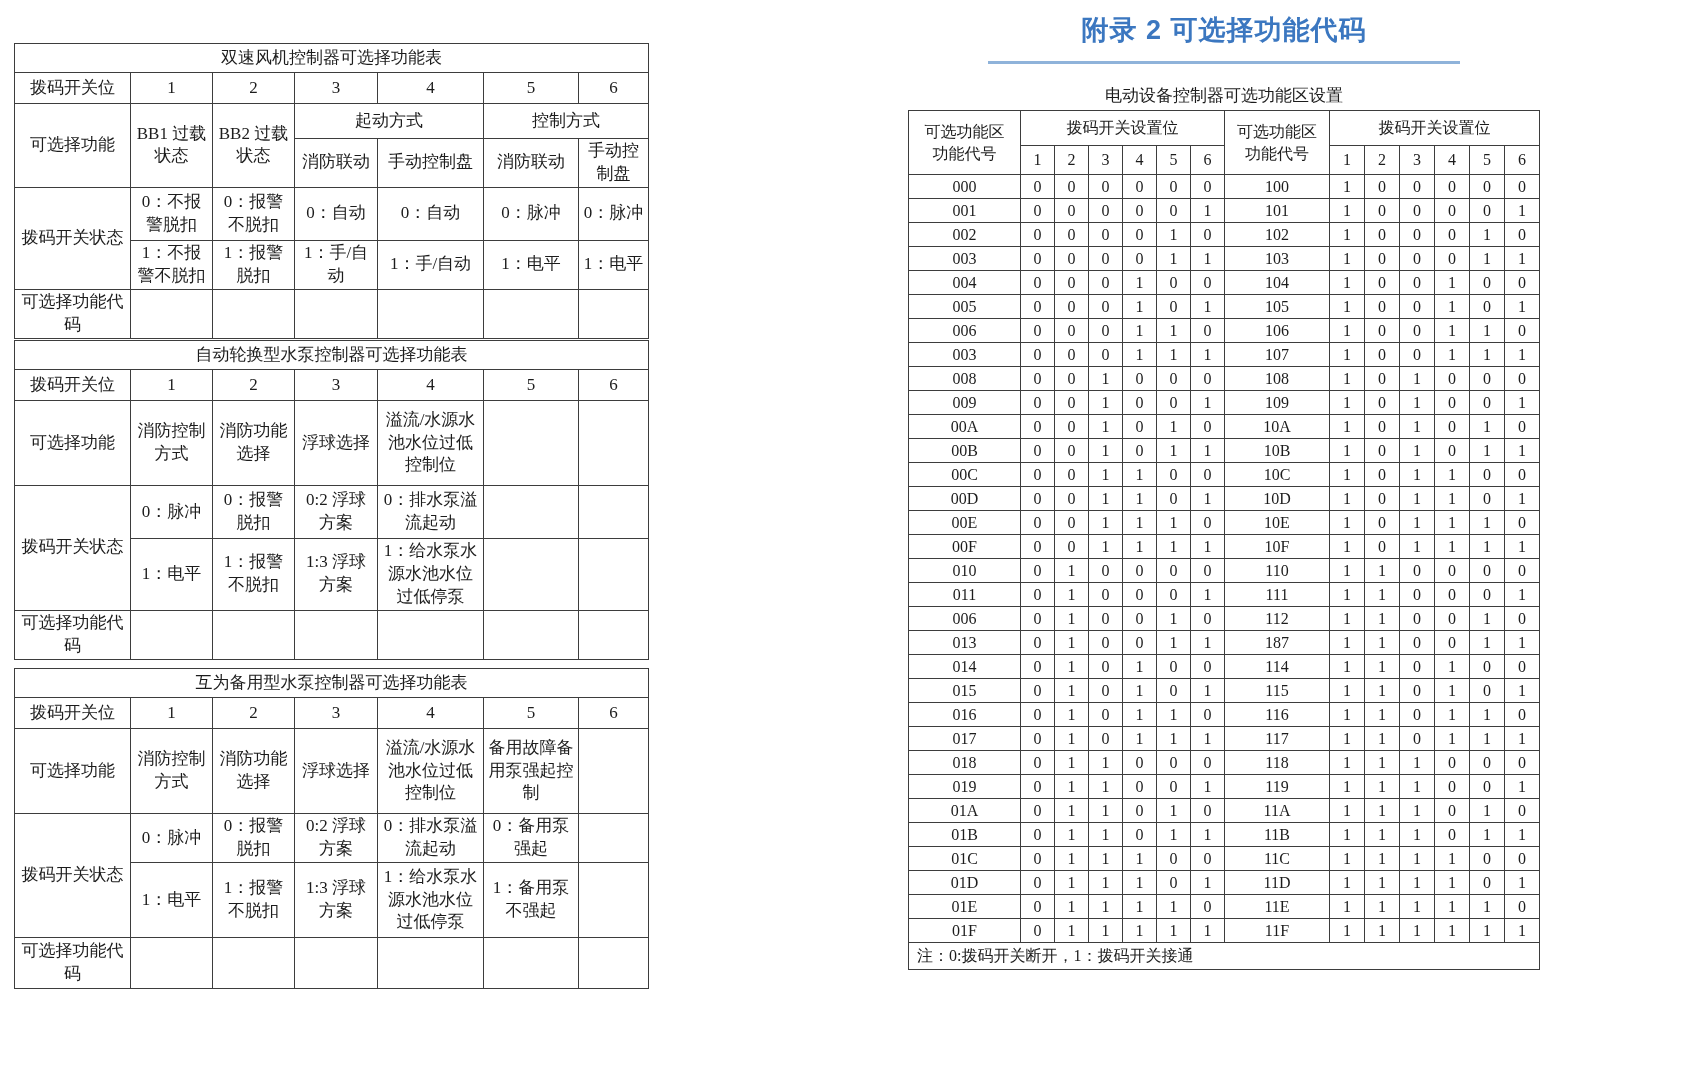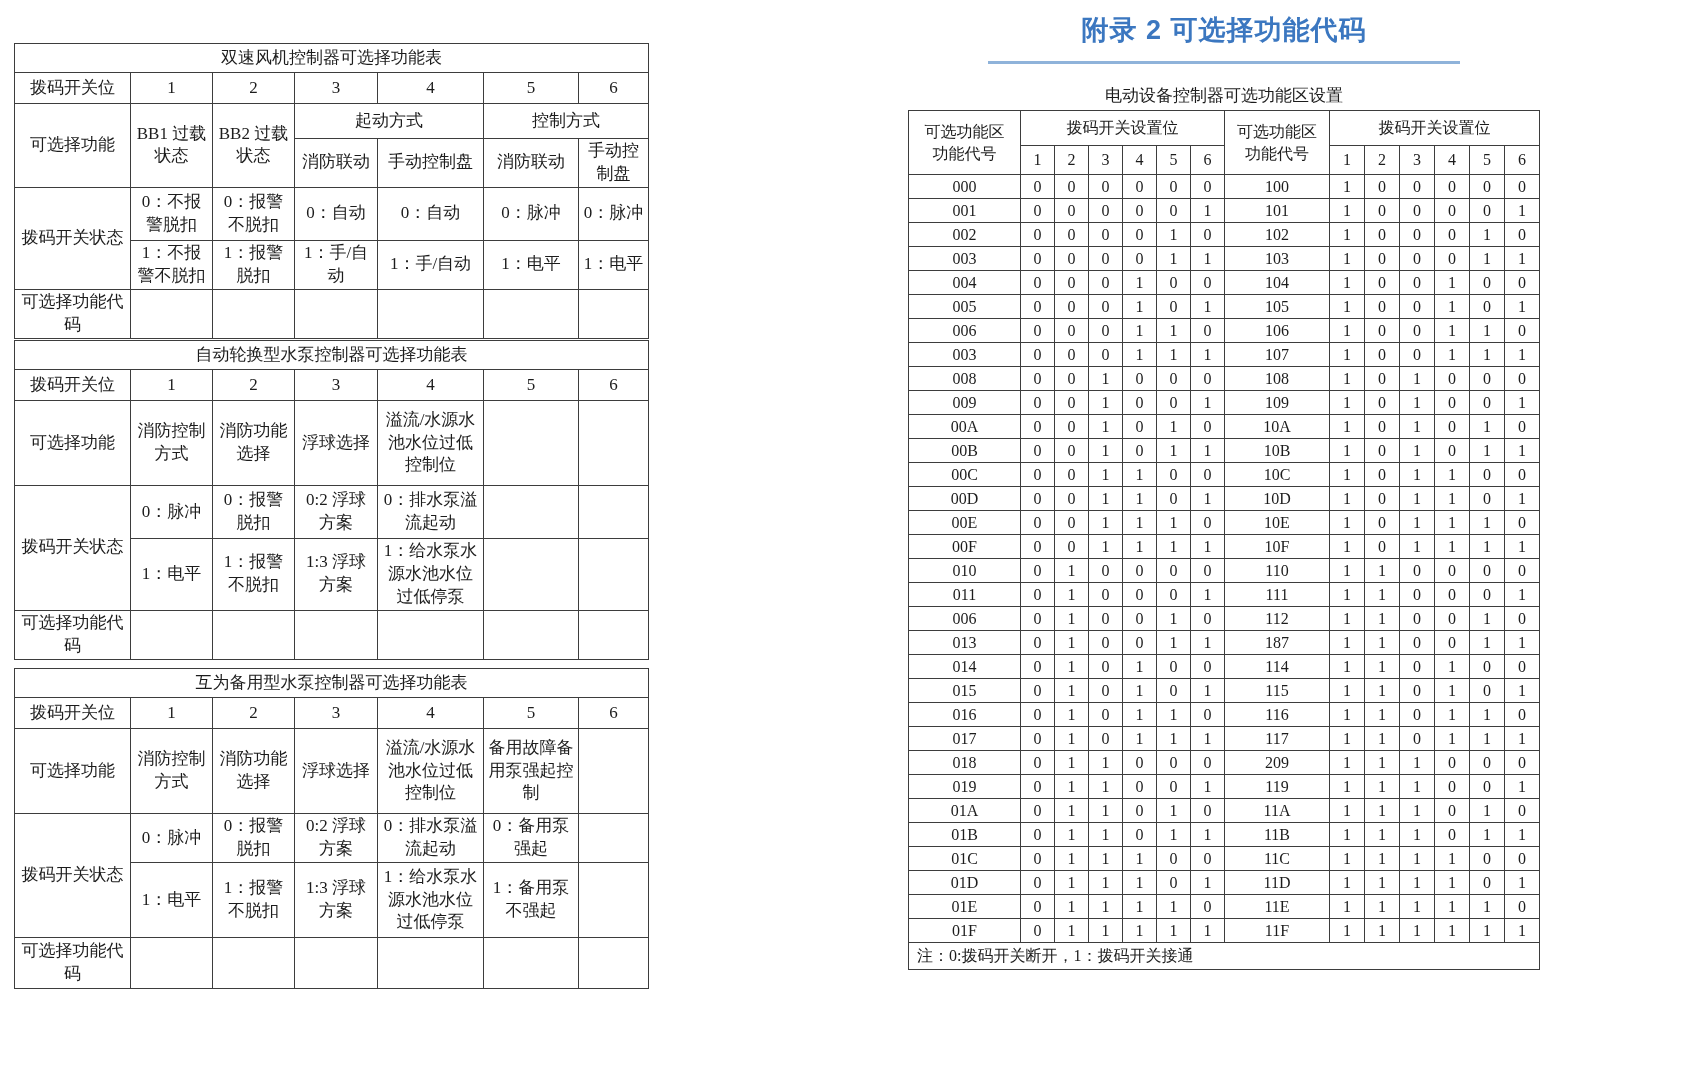--- a/index.html
+++ b/index.html
@@ -664,21 +664,21 @@
         <td>1</td>
       </tr>
       <tr>
         <td>018</td>
         <td>0</td>
         <td>1</td>
         <td>1</td>
         <td>0</td>
         <td>0</td>
         <td>0</td>
-        <td>209</td>
+        <td>118</td>
         <td>1</td>
         <td>1</td>
         <td>1</td>
         <td>0</td>
         <td>0</td>
         <td>0</td>
       </tr>
       <tr>
         <td>019</td>
         <td>0</td>

